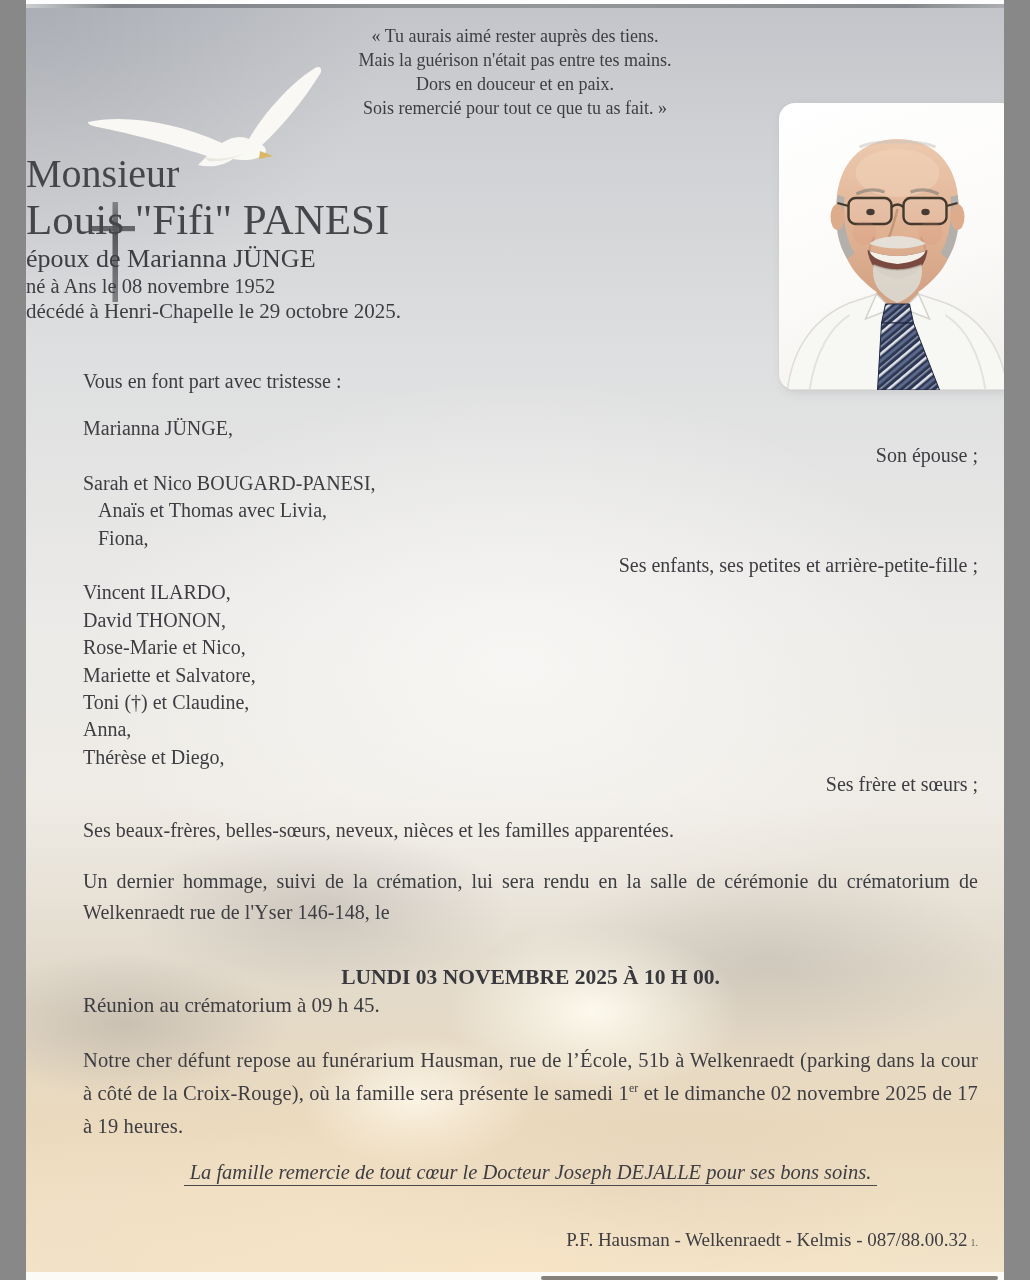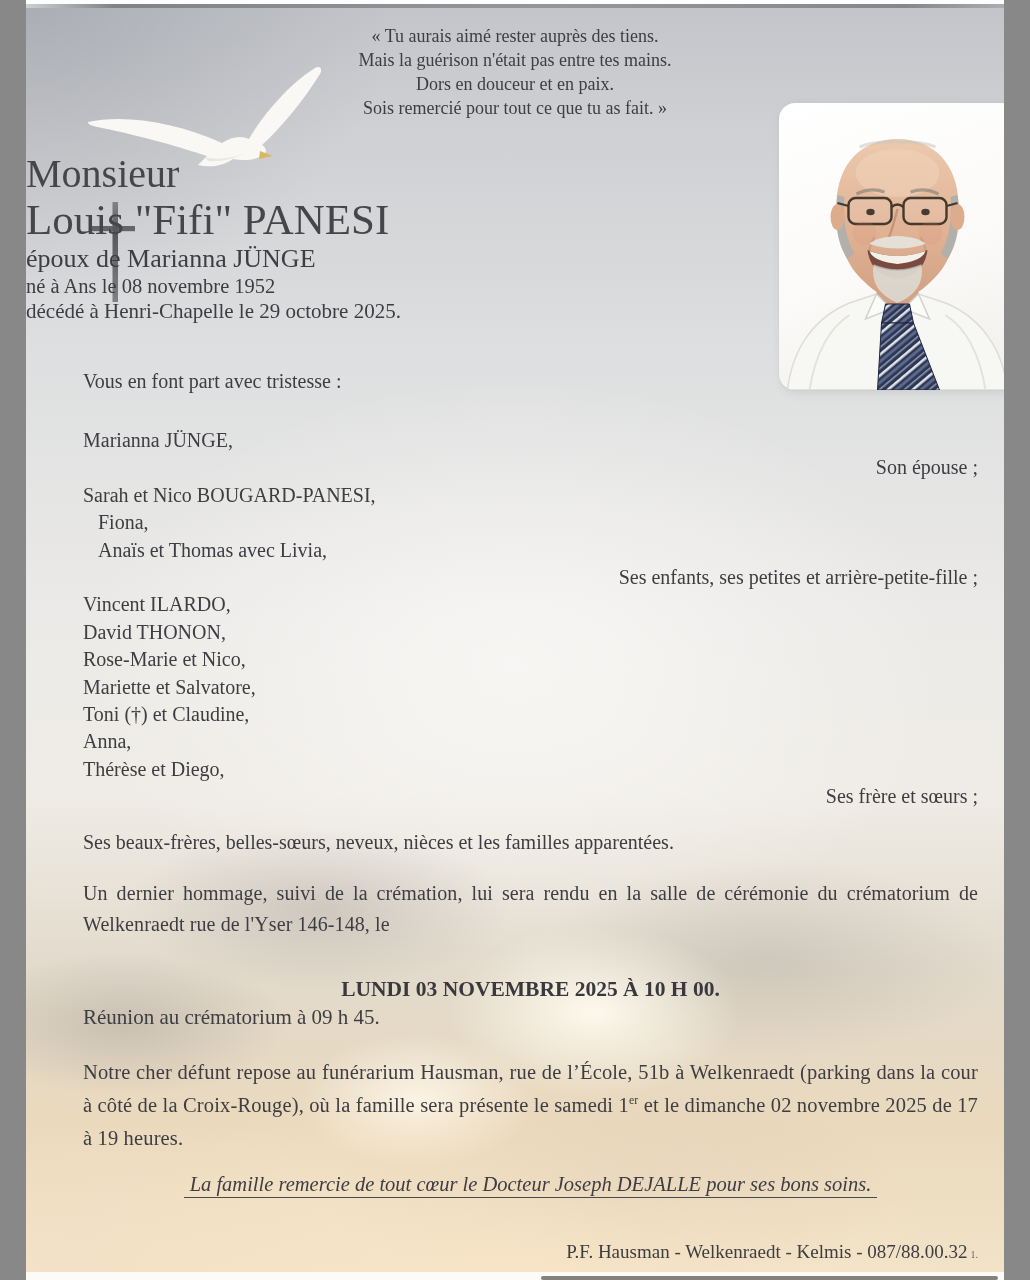--- a/index.html
+++ b/index.html
@@ -42,21 +42,21 @@
 
   .header{position:absolute;top:152px;left:0;width:875px;text-align:left;}
   .header .title{font-size:40px;line-height:44px;color:#45454a;}
   .header .name{font-size:43px;line-height:48px;color:#45454a;}
   .header .spouse{font-size:26px;line-height:30px;}
   .header .birth{font-size:20.5px;line-height:25px;}
   .header .death{font-size:21px;line-height:24px;}
 
   .bodytext{position:absolute;top:368px;left:57px;width:895px;font-size:20px;}
   .intro{line-height:27px;}
-  .family-groups{margin-top:32px;}
+  .family-groups{margin-top:20px;}
   .name-line{line-height:27.4px;white-space:pre-wrap;}
   .relation-line{line-height:27.4px;text-align:right;}
   .families-line{margin-top:18px;line-height:27px;}
   .ceremony-intro{margin:22px 0 0 0;line-height:31px;min-height:62px;text-align:justify;letter-spacing:.1px;}
   .date-line{margin-top:36px;line-height:27px;text-align:center;font-weight:bold;font-size:21.5px;color:#38383d;}
   .meeting-line{line-height:29px;text-align:left;font-size:21px;}
   .visitation{margin:24px 0 0 0;line-height:33px;min-height:99px;text-align:justify;letter-spacing:.15px;font-size:20.5px;}
   .visitation sup{font-size:.58em;line-height:0;}
   .thanks{margin-top:15px;line-height:28px;text-align:center;font-style:italic;font-size:20.5px;}
   .thanks .underlined{border-bottom:1.5px solid #4a4a4e;padding:0 6px 2px 6px;}
@@ -189,22 +189,22 @@
     <div class="death">décédé à Henri-Chapelle le 29 octobre 2025.</div>
   </div>
 
   <div class="bodytext">
     <div class="intro">Vous en font part avec tristesse :</div>
 
     <div class="family-groups">
         <div class="name-line">Marianna JÜNGE,</div>
         <div class="relation-line">Son épouse ;</div>
         <div class="name-line">Sarah et Nico BOUGARD-PANESI,</div>
+        <div class="name-line">   Anaïs et Thomas avec Livia,</div>
         <div class="name-line">   Fiona,</div>
-        <div class="name-line">   Anaïs et Thomas avec Livia,</div>
         <div class="relation-line">Ses enfants, ses petites et arrière-petite-fille ;</div>
         <div class="name-line">Vincent ILARDO,</div>
         <div class="name-line">David THONON,</div>
         <div class="name-line">Rose-Marie et Nico,</div>
         <div class="name-line">Mariette et Salvatore,</div>
         <div class="name-line">Toni (†) et Claudine,</div>
         <div class="name-line">Anna,</div>
         <div class="name-line">Thérèse et Diego,</div>
         <div class="relation-line">Ses frère et sœurs ;</div>
       </div>

